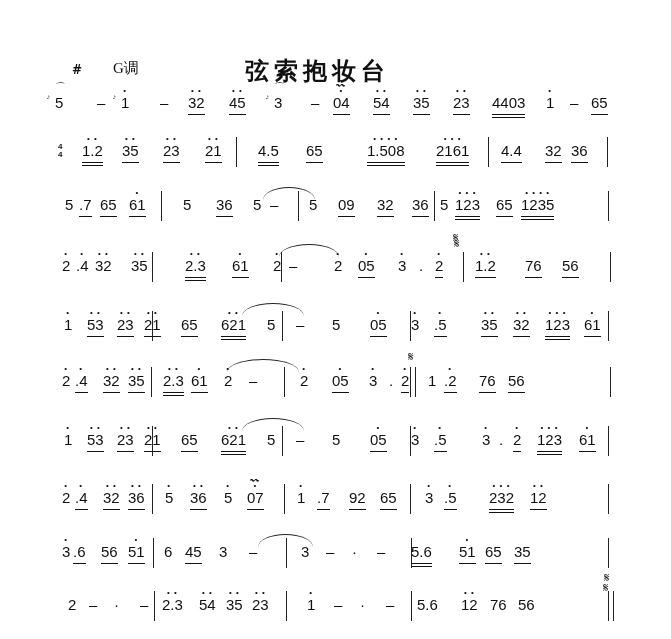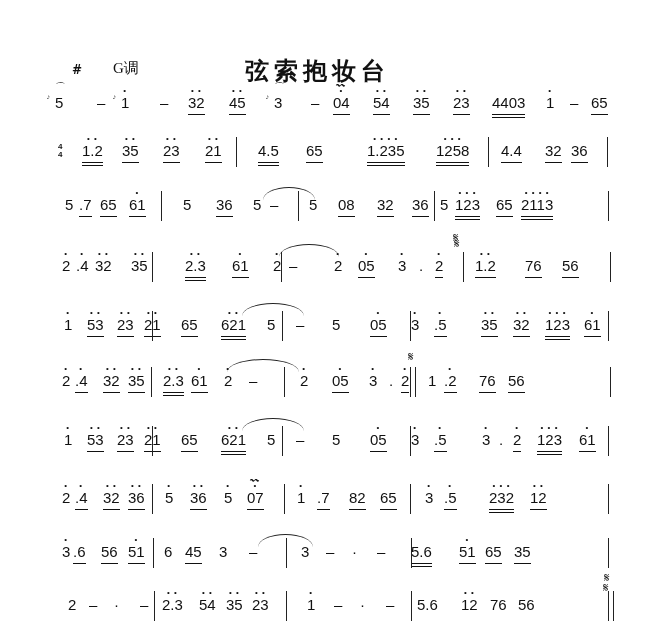--- a/index.html
+++ b/index.html
@@ -58,46 +58,46 @@
       <span class="tok" style="left: 570px;"><span>–</span></span>
       <span class="tok" style="left: 591px;"><span>65</span><span class="ul ul1"></span></span>
     </div>
     <div class="line" style="top: 133px;">
       <span class="tok" style="left: 82px;"><span>1.2</span><span class="dots">•   •</span><span class="ul ul1"></span><span class="ul ul2"></span></span>
       <span class="tok" style="left: 122px;"><span>35</span><span class="dots">• •</span><span class="ul ul1"></span></span>
       <span class="tok" style="left: 163px;"><span>23</span><span class="dots">• •</span><span class="ul ul1"></span></span>
       <span class="tok" style="left: 205px;"><span>21</span><span class="dots">• •</span><span class="ul ul1"></span></span>
       <span class="tok" style="left: 258px;"><span>4.5</span><span class="ul ul1"></span><span class="ul ul2"></span></span>
       <span class="tok" style="left: 306px;"><span>65</span><span class="ul ul1"></span></span>
-      <span class="tok" style="left: 367px;"><span>1.235</span><span class="dots">•  • • •</span><span class="ul ul1"></span><span class="ul ul2"></span></span>
-      <span class="tok" style="left: 436px;"><span>1258</span><span class="dots">• •   •</span><span class="ul ul1"></span><span class="ul ul2"></span></span>
+      <span class="tok" style="left: 367px;"><span>1.508</span><span class="dots">•  • • •</span><span class="ul ul1"></span><span class="ul ul2"></span></span>
+      <span class="tok" style="left: 436px;"><span>2161</span><span class="dots">• •   •</span><span class="ul ul1"></span><span class="ul ul2"></span></span>
       <span class="tok" style="left: 501px;"><span>4.4</span><span class="ul ul1"></span></span>
       <span class="tok" style="left: 545px;"><span>32</span><span class="ul ul1"></span></span>
       <span class="tok" style="left: 571px;"><span>36</span><span class="ul ul1"></span></span>
       <div class="bar" style="left: 236px;"></div>
       <div class="bar" style="left: 488px;"></div>
       <div class="bar" style="left: 607px;"></div>
     </div>
     <div class="line" style="top: 187px;">
       <span class="tok" style="left: 65px;"><span>5</span></span>
       <span class="tok" style="left: 79px;"><span>.7</span><span class="ul ul1"></span></span>
       <span class="tok" style="left: 100px;"><span>65</span><span class="ul ul1"></span></span>
       <span class="tok" style="left: 129px;"><span>61</span><span class="dots">   •</span><span class="ul ul1"></span></span>
       <span class="tok" style="left: 183px;"><span>5</span></span>
       <span class="tok" style="left: 216px;"><span>36</span><span class="ul ul1"></span></span>
       <span class="tok" style="left: 253px;"><span>5</span></span>
       <span class="tok" style="left: 270px;"><span>–</span></span>
       <span class="tok" style="left: 309px;"><span>5</span></span>
-      <span class="tok" style="left: 338px;"><span>08</span><span class="ul ul1"></span></span>
+      <span class="tok" style="left: 338px;"><span>09</span><span class="ul ul1"></span></span>
       <span class="tok" style="left: 377px;"><span>32</span><span class="ul ul1"></span></span>
       <span class="tok" style="left: 412px;"><span>36</span><span class="ul ul1"></span></span>
       <span class="tok" style="left: 440px;"><span>5</span></span>
       <span class="tok" style="left: 455px;"><span>123</span><span class="dots">• • •</span><span class="ul ul1"></span><span class="ul ul2"></span></span>
       <span class="tok" style="left: 496px;"><span>65</span><span class="ul ul1"></span></span>
-      <span class="tok" style="left: 521px;"><span>2113</span><span class="dots">• • • •</span><span class="ul ul1"></span><span class="ul ul2"></span></span>
+      <span class="tok" style="left: 521px;"><span>1235</span><span class="dots">• • • •</span><span class="ul ul1"></span><span class="ul ul2"></span></span>
       <div class="bar" style="left: 161px;"></div>
       <div class="bar" style="left: 298px;"></div>
       <div class="bar" style="left: 434px;"></div>
       <div class="bar" style="left: 608px;"></div>
       <div class="slur" style="left: 263px; width: 52px; top: 0px;"></div>
       <span class="segno" style="left: 453px; top: 43px;">𝄋</span>
     </div>
     <div class="line" style="top: 248px;">
       <span class="tok" style="left: 62px;"><span>2</span><span class="dots">•</span></span>
       <span class="tok" style="left: 76px;"><span>.4</span><span class="dots">  •</span></span>
@@ -198,21 +198,21 @@
       <span class="tok" style="left: 62px;"><span>2</span><span class="dots">•</span></span>
       <span class="tok" style="left: 75px;"><span>.4</span><span class="dots">  •</span><span class="ul ul1"></span></span>
       <span class="tok" style="left: 103px;"><span>32</span><span class="dots">• •</span><span class="ul ul1"></span></span>
       <span class="tok" style="left: 128px;"><span>36</span><span class="dots">• •</span><span class="ul ul1"></span></span>
       <span class="tok" style="left: 165px;"><span>5</span><span class="dots">•</span></span>
       <span class="tok" style="left: 190px;"><span>36</span><span class="dots">• •</span><span class="ul ul1"></span></span>
       <span class="tok" style="left: 224px;"><span>5</span><span class="dots">•</span></span>
       <span class="tok" style="left: 247px;"><span>07</span><span class="dots">   •</span><span class="ul ul1"></span><span class="trill" style="left: 3px; top: -18px;">〰</span></span>
       <span class="tok" style="left: 297px;"><span>1</span><span class="dots">•</span></span>
       <span class="tok" style="left: 317px;"><span>.7</span><span class="ul ul1"></span></span>
-      <span class="tok" style="left: 349px;"><span>82</span><span class="ul ul1"></span></span>
+      <span class="tok" style="left: 349px;"><span>92</span><span class="ul ul1"></span></span>
       <span class="tok" style="left: 380px;"><span>65</span><span class="ul ul1"></span></span>
       <span class="tok" style="left: 425px;"><span>3</span><span class="dots">•</span></span>
       <span class="tok" style="left: 444px;"><span>.5</span><span class="dots">  •</span><span class="ul ul1"></span></span>
       <span class="tok" style="left: 489px;"><span>232</span><span class="dots">• • •</span><span class="ul ul1"></span><span class="ul ul2"></span></span>
       <span class="tok" style="left: 530px;"><span>12</span><span class="dots">• •</span><span class="ul ul1"></span></span>
       <div class="bar" style="left: 152px;"></div>
       <div class="bar" style="left: 284px;"></div>
       <div class="bar" style="left: 410px;"></div>
       <div class="bar" style="left: 608px;"></div>
     </div>

